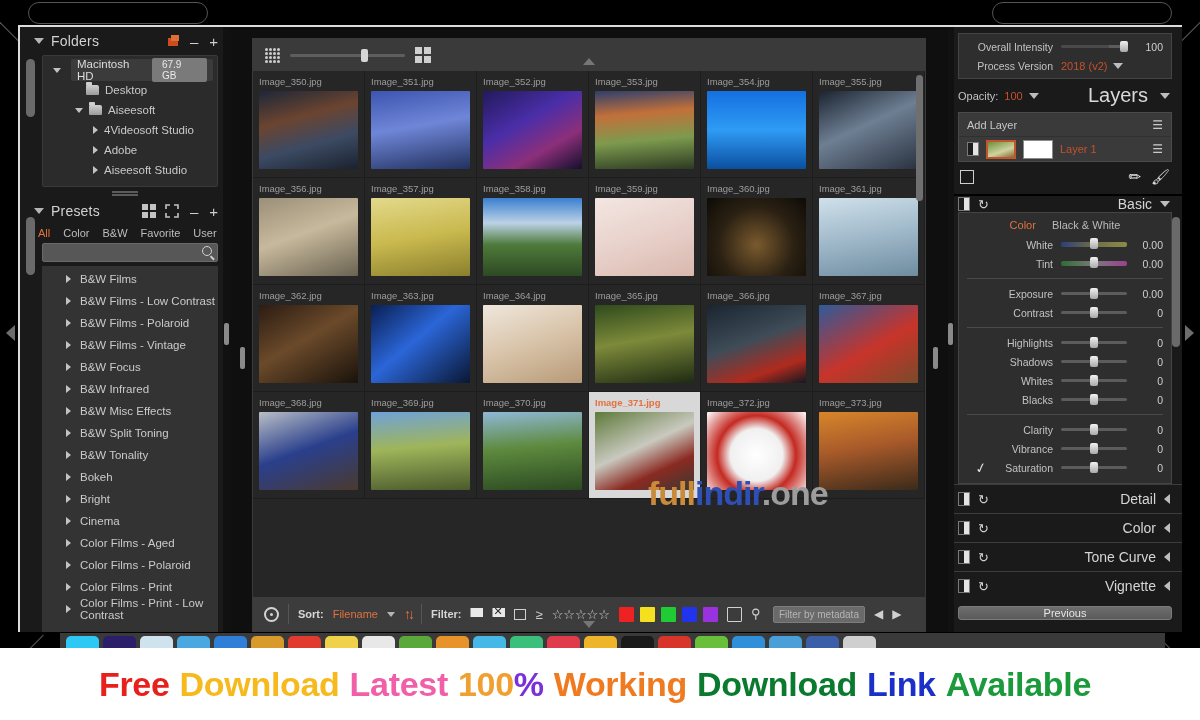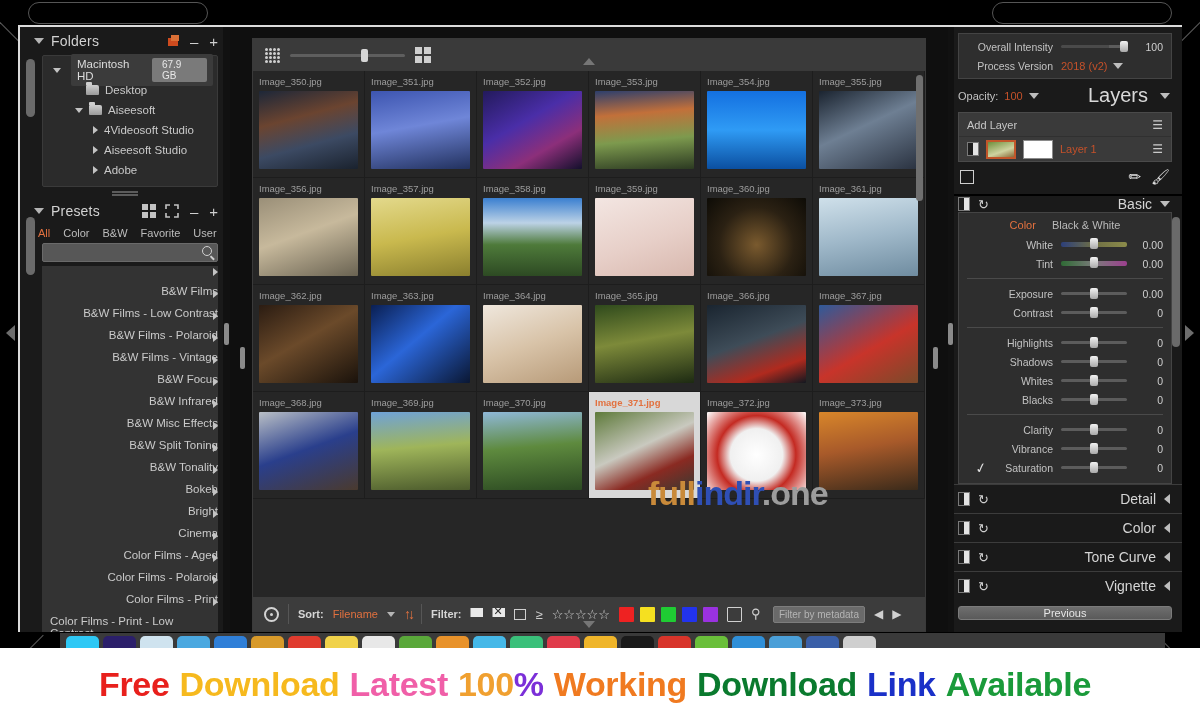--- a/index.html
+++ b/index.html
@@ -39,38 +39,38 @@
   .hdr-ic { width:16px; height:14px; opacity:.9; }
   .plusminus { color:#cfcfcf; font-size:15px; line-height:1; padding:0 2px; }
 
   #folders-box { margin:0 12px 0 22px; background:#2b2b2b; border:1px solid #3a3a3a; border-radius:2px; padding:4px 0 6px; }
   .tree-row { display:flex; align-items:center; gap:6px; height:20px; padding-left:6px; font-size:11.5px; color:#c9c9c9; }
   .tri { width:0;height:0; border-top:4px solid transparent; border-bottom:4px solid transparent; border-left:5px solid #c3c3c3; flex:0 0 auto; }
   .tri.down { border-left:4px solid transparent; border-right:4px solid transparent; border-top:5px solid #c3c3c3; border-bottom:none; }
   .tri.blank { border:none; width:5px; }
   .folder-ic { width:13px; height:10px; background:linear-gradient(#cfcfcf,#9a9a9a); border-radius:1px 2px 1px 1px; position:relative; flex:0 0 auto;}
   .folder-ic:before{content:"";position:absolute;left:0;top:-3px;width:6px;height:3px;background:#cfcfcf;border-radius:1px 1px 0 0;}
-  #hd-row { background:#3b3b3b; margin:0 4px; border-radius:2px; height:32px; display:flex; align-items:center; gap:6px; padding:0 6px; }
+  #hd-row { background:#3b3b3b; margin:0 4px; border-radius:2px; height:22px; display:flex; align-items:center; gap:6px; padding:0 6px; }
   #hd-row .name { color:#dcdcdc; font-size:11.5px; }
   .cap-badge { margin-left:auto; background:#7a7a7a; color:#e8e8e8; font-size:10px; border-radius:2px; padding:1px 10px; }
 
   .splitter { height:10px; display:flex; align-items:center; justify-content:center; }
   .splitter i { display:block; width:26px; height:2px; background:#5c5c5c; box-shadow:0 3px 0 #5c5c5c; }
 
   #presets-tabs { display:flex; gap:13px; padding:2px 0 4px 18px; font-size:11px; color:#bdbdbd; }
   #presets-tabs .t.act { color:#e2713f; }
   #search-wrap { margin:0 12px 4px 22px; position:relative; }
   #search-input { width:100%; height:19px; background:#575757; border:1px solid #6a6a6a; border-radius:2px;
                   color:#dcdcdc; font-size:11px; padding:0 22px 0 6px; font-family:inherit; }
   #search-input::placeholder { color:#9a9a9a; }
   .mag { position:absolute; right:6px; top:3px; width:10px; height:10px; border:1.5px solid #d0d0d0; border-radius:50%; }
   .mag:after{content:"";position:absolute;right:-4px;bottom:-3px;width:5px;height:1.5px;background:#d0d0d0;transform:rotate(45deg);}
 
   #preset-list { margin:0 12px 0 22px; background:#333; flex:1; overflow:hidden; padding-top:2px; }
-  .preset-row { display:flex; align-items:flex-end; gap:9px; height:22px; padding-left:8px; color:#cacaca; font-size:11.5px;flex-direction:column; }
+  .preset-row { display:flex; align-items:center; gap:9px; height:22px; padding-left:24px; color:#cacaca; font-size:11.5px; }
 
   
   .lbar { position:absolute; left:6px; width:9px; background:#6a6a6a; border-radius:5px; }
   #lbar1 { top:32px; height:58px; }
   #lbar2 { top:190px; height:58px; }
   #left-divider { position:absolute; right:0; top:0; bottom:0; width:7px; background:#111; }
   #left-grip { position:absolute; right:1px; top:296px; width:5px; height:22px; background:#8a8a8a; border-radius:2px; }
 
   
   #center { flex:1; background:#0f0f0f; display:flex; flex-direction:column; position:relative; min-width:0; }
@@ -243,25 +243,25 @@
             <span class="tri down"></span>
             <span class="folder-ic"></span>
             <span>Aiseesoft</span>
           </div>
           <div class="tree-row" style="padding-left: 50px;">
             <span class="tri "></span>
             <span>4Videosoft Studio</span>
           </div>
           <div class="tree-row" style="padding-left: 50px;">
             <span class="tri "></span>
-            <span>Aiseesoft Studio</span>
+            <span>Adobe</span>
           </div>
           <div class="tree-row" style="padding-left: 50px;">
             <span class="tri "></span>
-            <span>Adobe</span>
+            <span>Aiseesoft Studio</span>
           </div>
         </div>
     </div>
 
     <div class="splitter">
         <i></i>
       </div>
 
     <div class="pnl-head">
       <span class="caret"></span>

